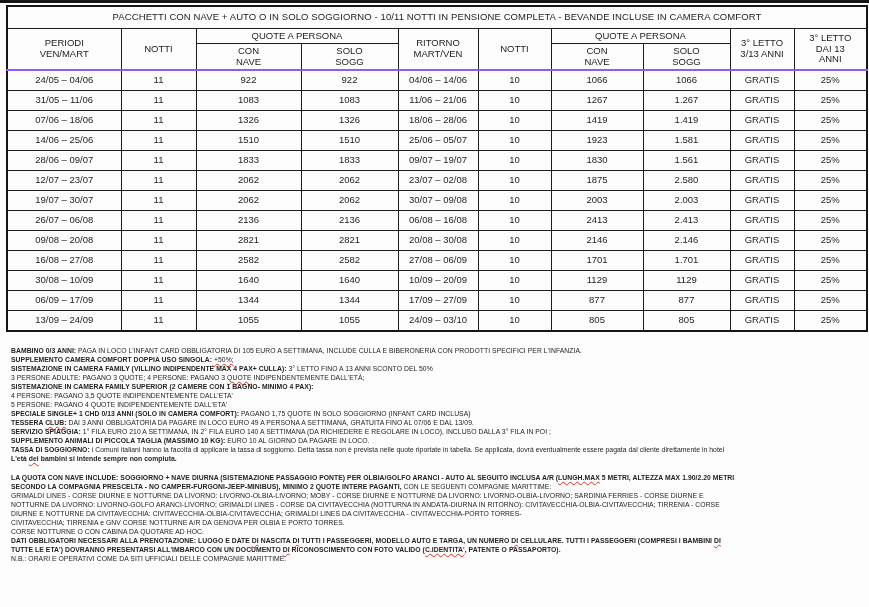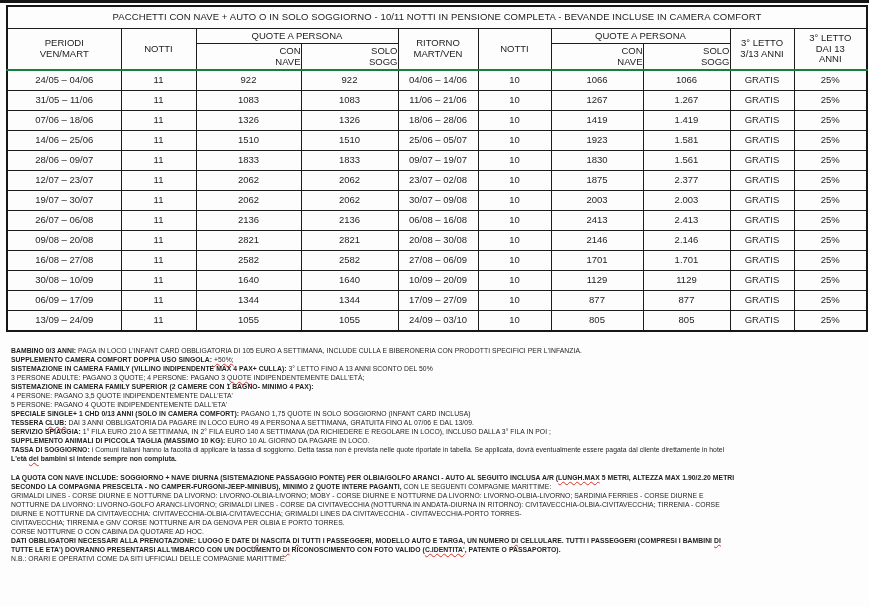--- a/index.html
+++ b/index.html
@@ -12,23 +12,23 @@
   .sheet{position:absolute;top:5px;left:6px;width:860px;}
 
   table.price{border-collapse:collapse;table-layout:fixed;width:860px;border:2px solid #161616;}
   table.price th,table.price td{
     border:1px solid #1d1d1d;text-align:center;vertical-align:middle;
     font-weight:400;padding:0;font-size:9.5px;line-height:1.15;
     overflow:hidden;white-space:nowrap;
   }
   th.title-cell{height:21px;font-size:10.8px;letter-spacing:.1px;border-bottom:2px solid #161616;}
   thead tr.group th{height:14px;}
-  thead tr.sub th{height:25px;text-align:right;}
+  thead tr.sub th{height:25px;}
   thead th.wrap{white-space:pre-line;}
-  thead{border-bottom:2px solid #15803d;margin-left:24px;}
+  thead{border-bottom:2px solid #8b5cf6;margin-left:24px;}
   tbody td{height:19px;font-size:9.8px;}
 
   .fineprint{margin-top:14px;padding-left:5px;width:856px;}
   .fp-line{font-size:6.8px;line-height:9px;letter-spacing:.05px;white-space:nowrap;color:#222;}
   .fp-line .b{font-weight:bold;}
   .fp-line .sq{
     text-decoration-line:underline;text-decoration-style:wavy;
     text-decoration-color:#d93025;text-decoration-thickness:1px;
     text-underline-offset:1px;
   }
@@ -145,21 +145,21 @@
           <td>25%</td>
         </tr>
         <tr>
           <td>12/07 – 23/07</td>
           <td>11</td>
           <td>2062</td>
           <td>2062</td>
           <td>23/07 – 02/08</td>
           <td>10</td>
           <td>1875</td>
-          <td>2.377</td>
+          <td>2.580</td>
           <td>GRATIS</td>
           <td>25%</td>
         </tr>
         <tr>
           <td>19/07 – 30/07</td>
           <td>11</td>
           <td>2062</td>
           <td>2062</td>
           <td>30/07 – 09/08</td>
           <td>10</td>

